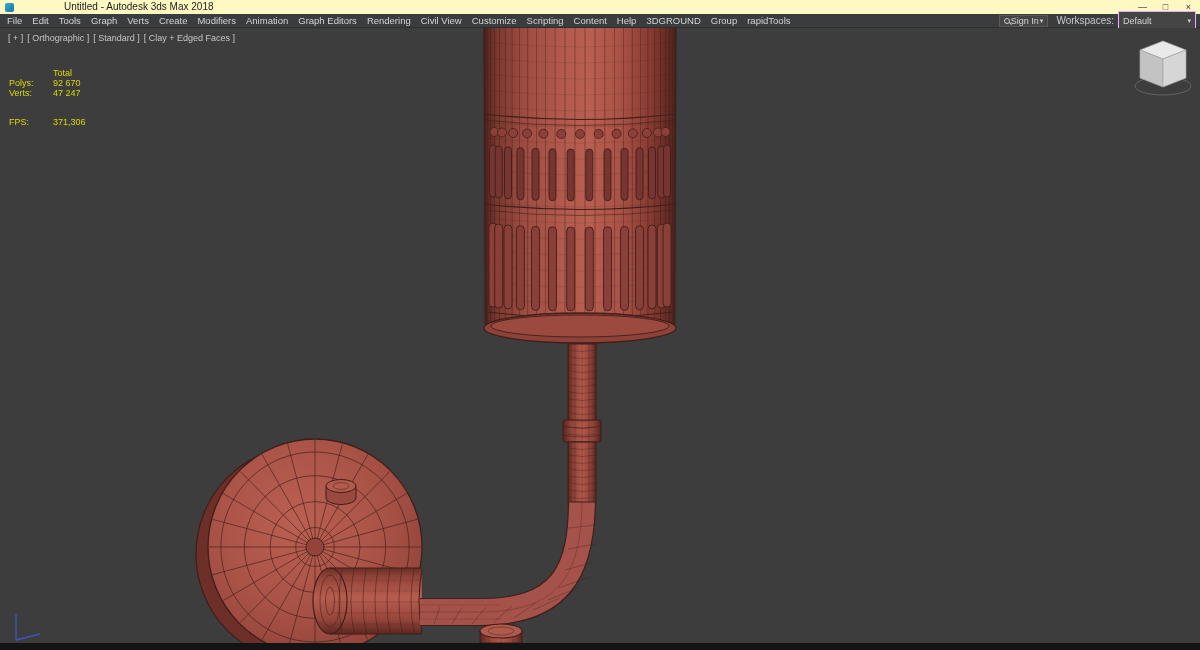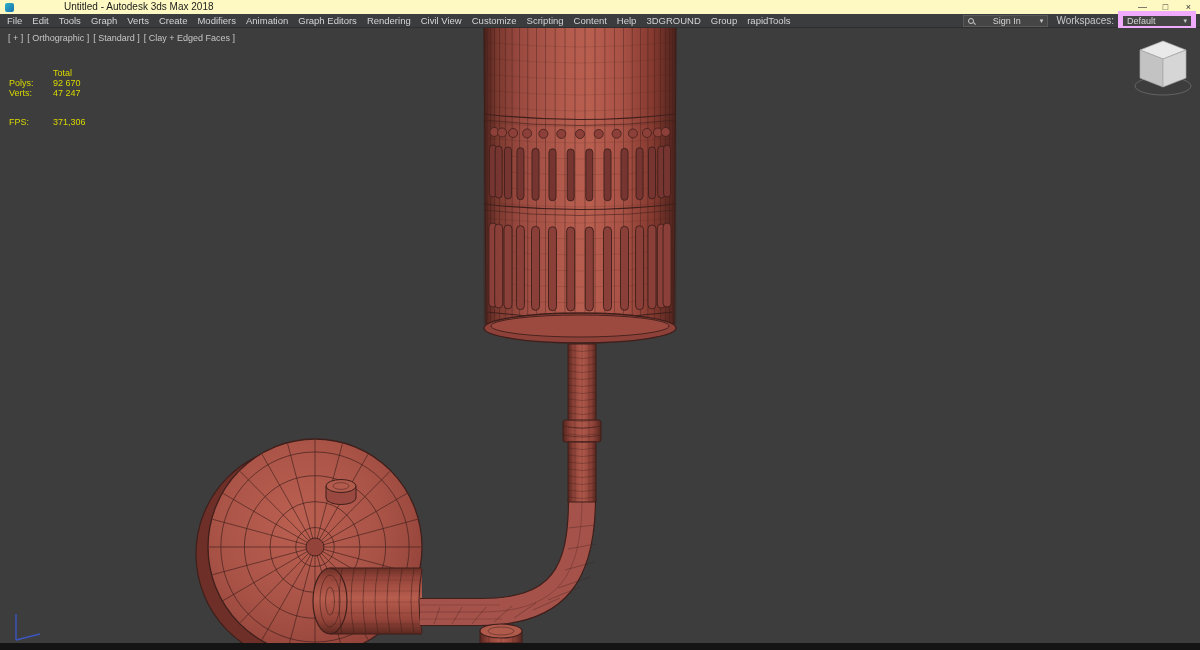--- a/index.html
+++ b/index.html
@@ -5,26 +5,26 @@
   *{box-sizing:border-box;margin:0;padding:0}
   html,body{width:1200px;height:650px;overflow:hidden;background:#3d3d3d;font-family:"Liberation Sans",sans-serif;}
   .titlebar{height:14px;background:#fef9c3;display:flex;align-items:center;padding-left:5px;font-size:10px;color:#1b1b1b;gap:45px;}
   .app-icon{width:9px;height:9px;border-radius:2px;background:linear-gradient(135deg,#2cb3c9,#1b6fae);display:inline-block;}
   .title{margin-left:5px;line-height:14px;}
   .win-controls{margin-left:auto;display:flex;}
   .wc{width:23px;text-align:center;font-size:9px;line-height:14px;color:#333;cursor:default;}
   .menubar{height:14px;background:#3b3c3e;display:flex;align-items:center;font-size:9.5px;color:#d4d4d4;padding:0 4px 0 2px;border-bottom:1px solid #2e2e2e;}
   .mi{padding:8px 5px;line-height:14px;white-space:nowrap;cursor:default;}
   .spacer{flex:1}
-  .signin{display:flex;align-items:center;gap:19px;border:1px solid #5a5a5a;background:#454545;height:12px;padding:0 4px;margin-right:8px;font-size:9px;}
+  .signin{display:flex;align-items:center;gap:1px;border:1px solid #5a5a5a;background:#454545;height:12px;padding:0 4px;margin-right:8px;font-size:9px;}
   .mag{width:6px;height:6px;border:1px solid #c9c9c9;border-radius:50%;position:relative;display:inline-block;}
   .mag::after{content:"";position:absolute;width:3px;height:1px;background:#c9c9c9;transform:rotate(45deg);right:-3px;bottom:-1px;}
   .caret{font-size:7px;color:#c9c9c9;line-height:12px;}
   .ws-label{margin-right:4px;font-size:10px;color:#c9c9c9;}
-  .ws-dd{display:flex;align-items:center;justify-content:space-between;width:78px;height:20px;background:#454545;border:5px solid #f0abfc;padding:0 4px;font-size:9px;}
+  .ws-dd{display:flex;align-items:center;justify-content:space-between;width:78px;height:20px;background:#454545;border:1px solid #f0abfc;padding:0 4px;font-size:9px;}
   .viewport{position:relative;height:615px;background:#3d3d3d;}
   .viewport svg{position:absolute;left:0;top:0;}
   .vp-label{position:absolute;left:8px;top:5px;font-size:9px;color:#c6c6c6;display:flex;gap:4px;z-index:3;}
   .vp-label span{cursor:default;}
   .stats{position:absolute;left:9px;top:40px;font-size:9px;color:#d9d900;z-index:3;line-height:10px;}
   .srow{display:flex;}
   .slabel{width:44px;}
   .gap{margin-top:19px;}
   .bottom-edge{height:7px;background:#141414;}
 </style>

